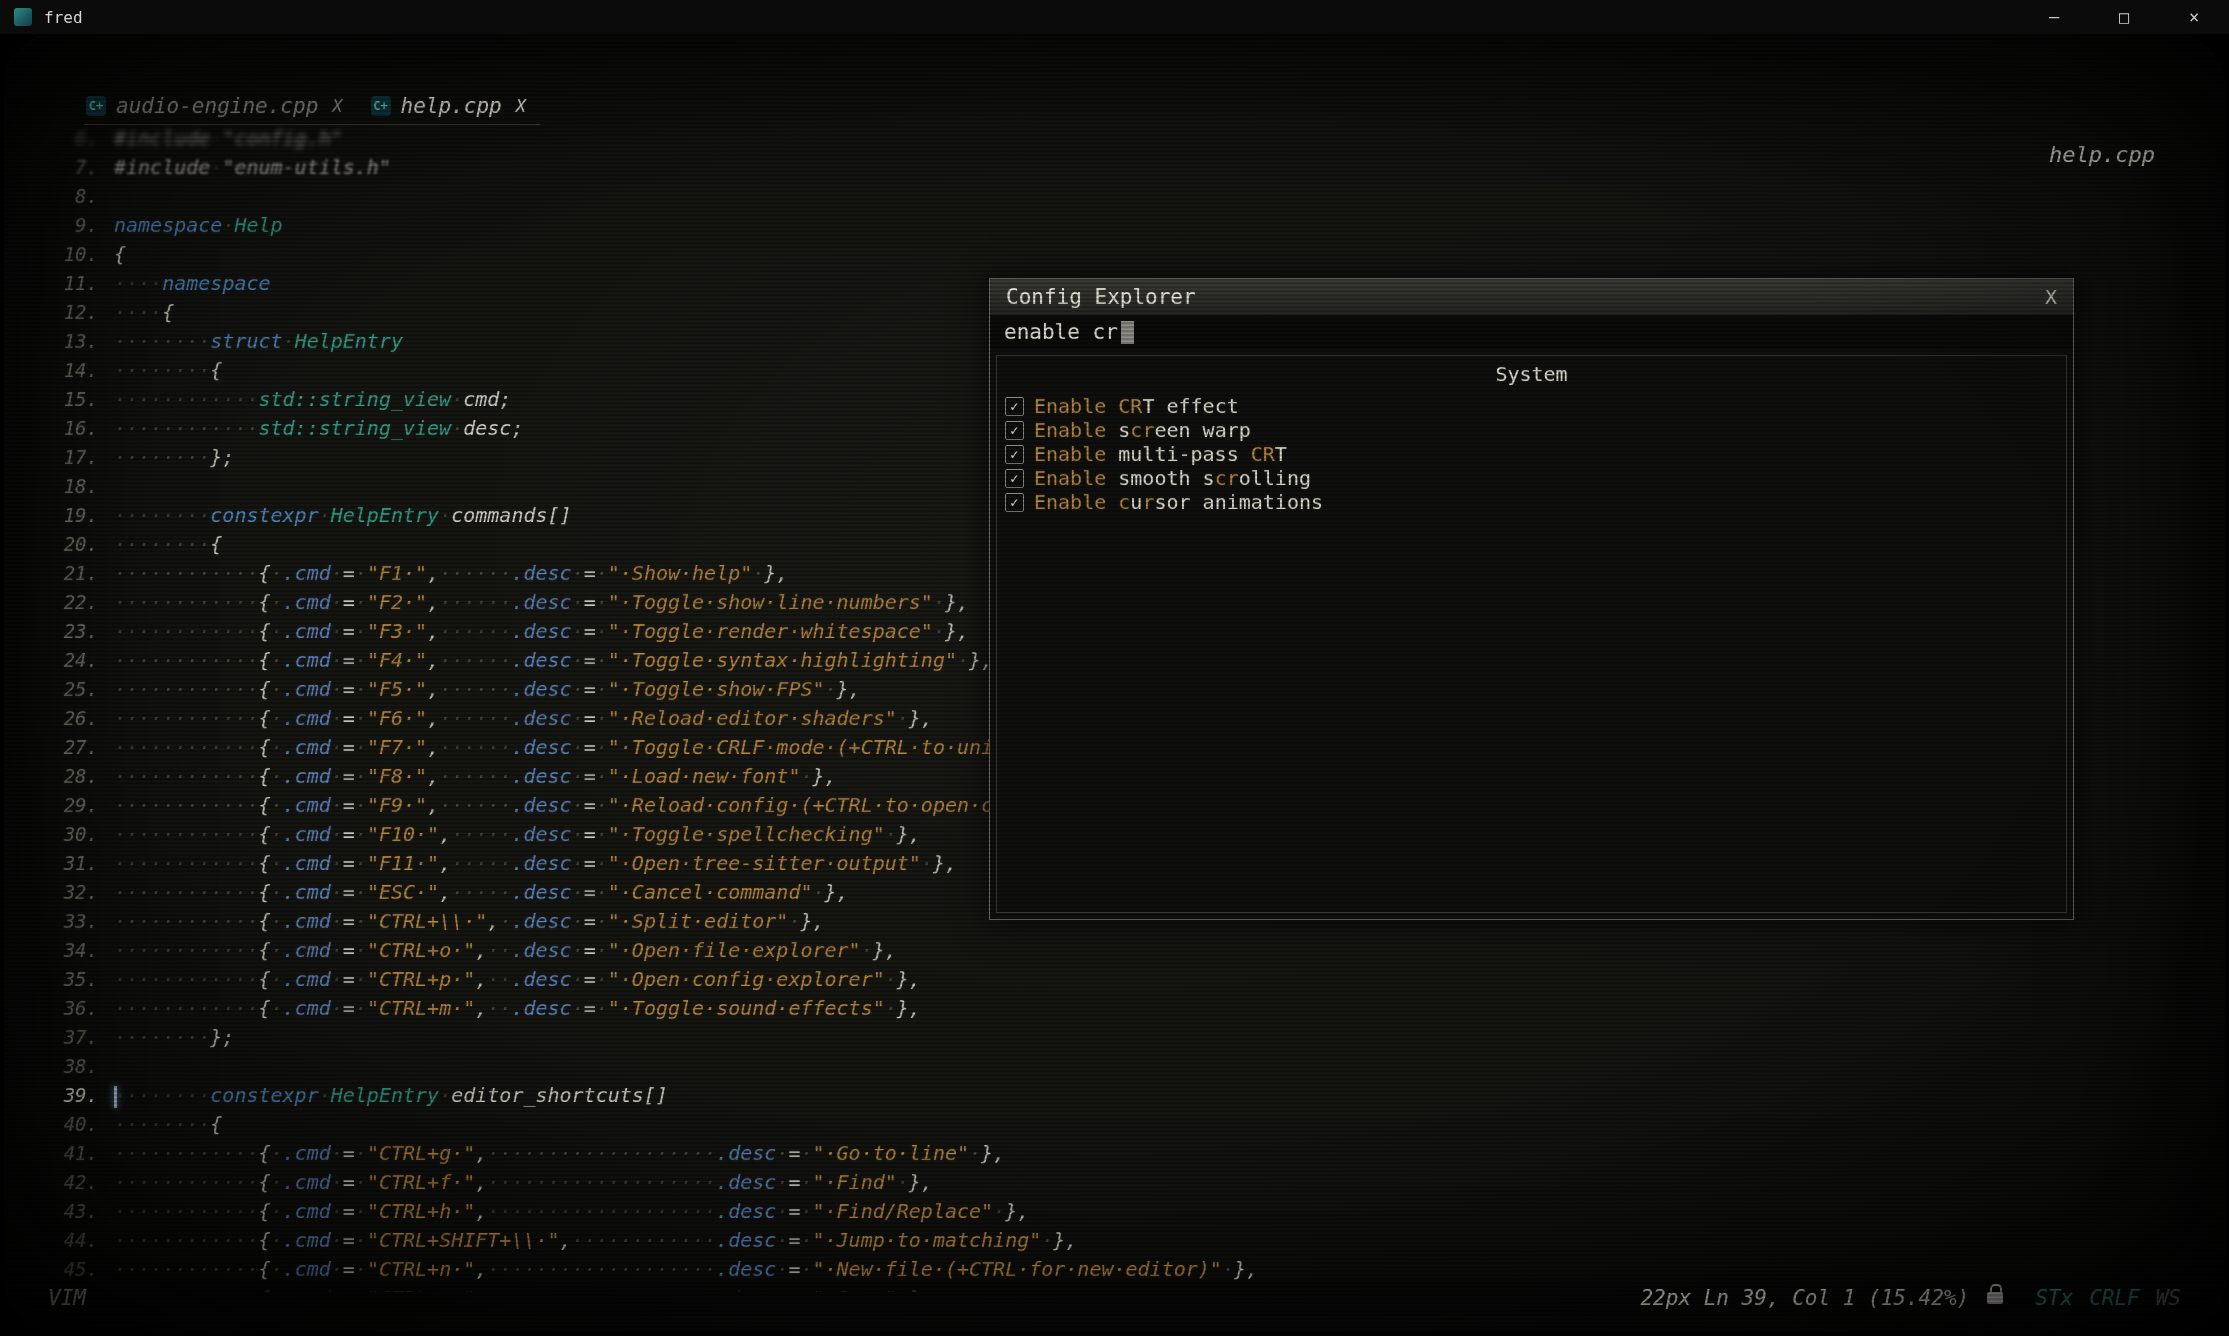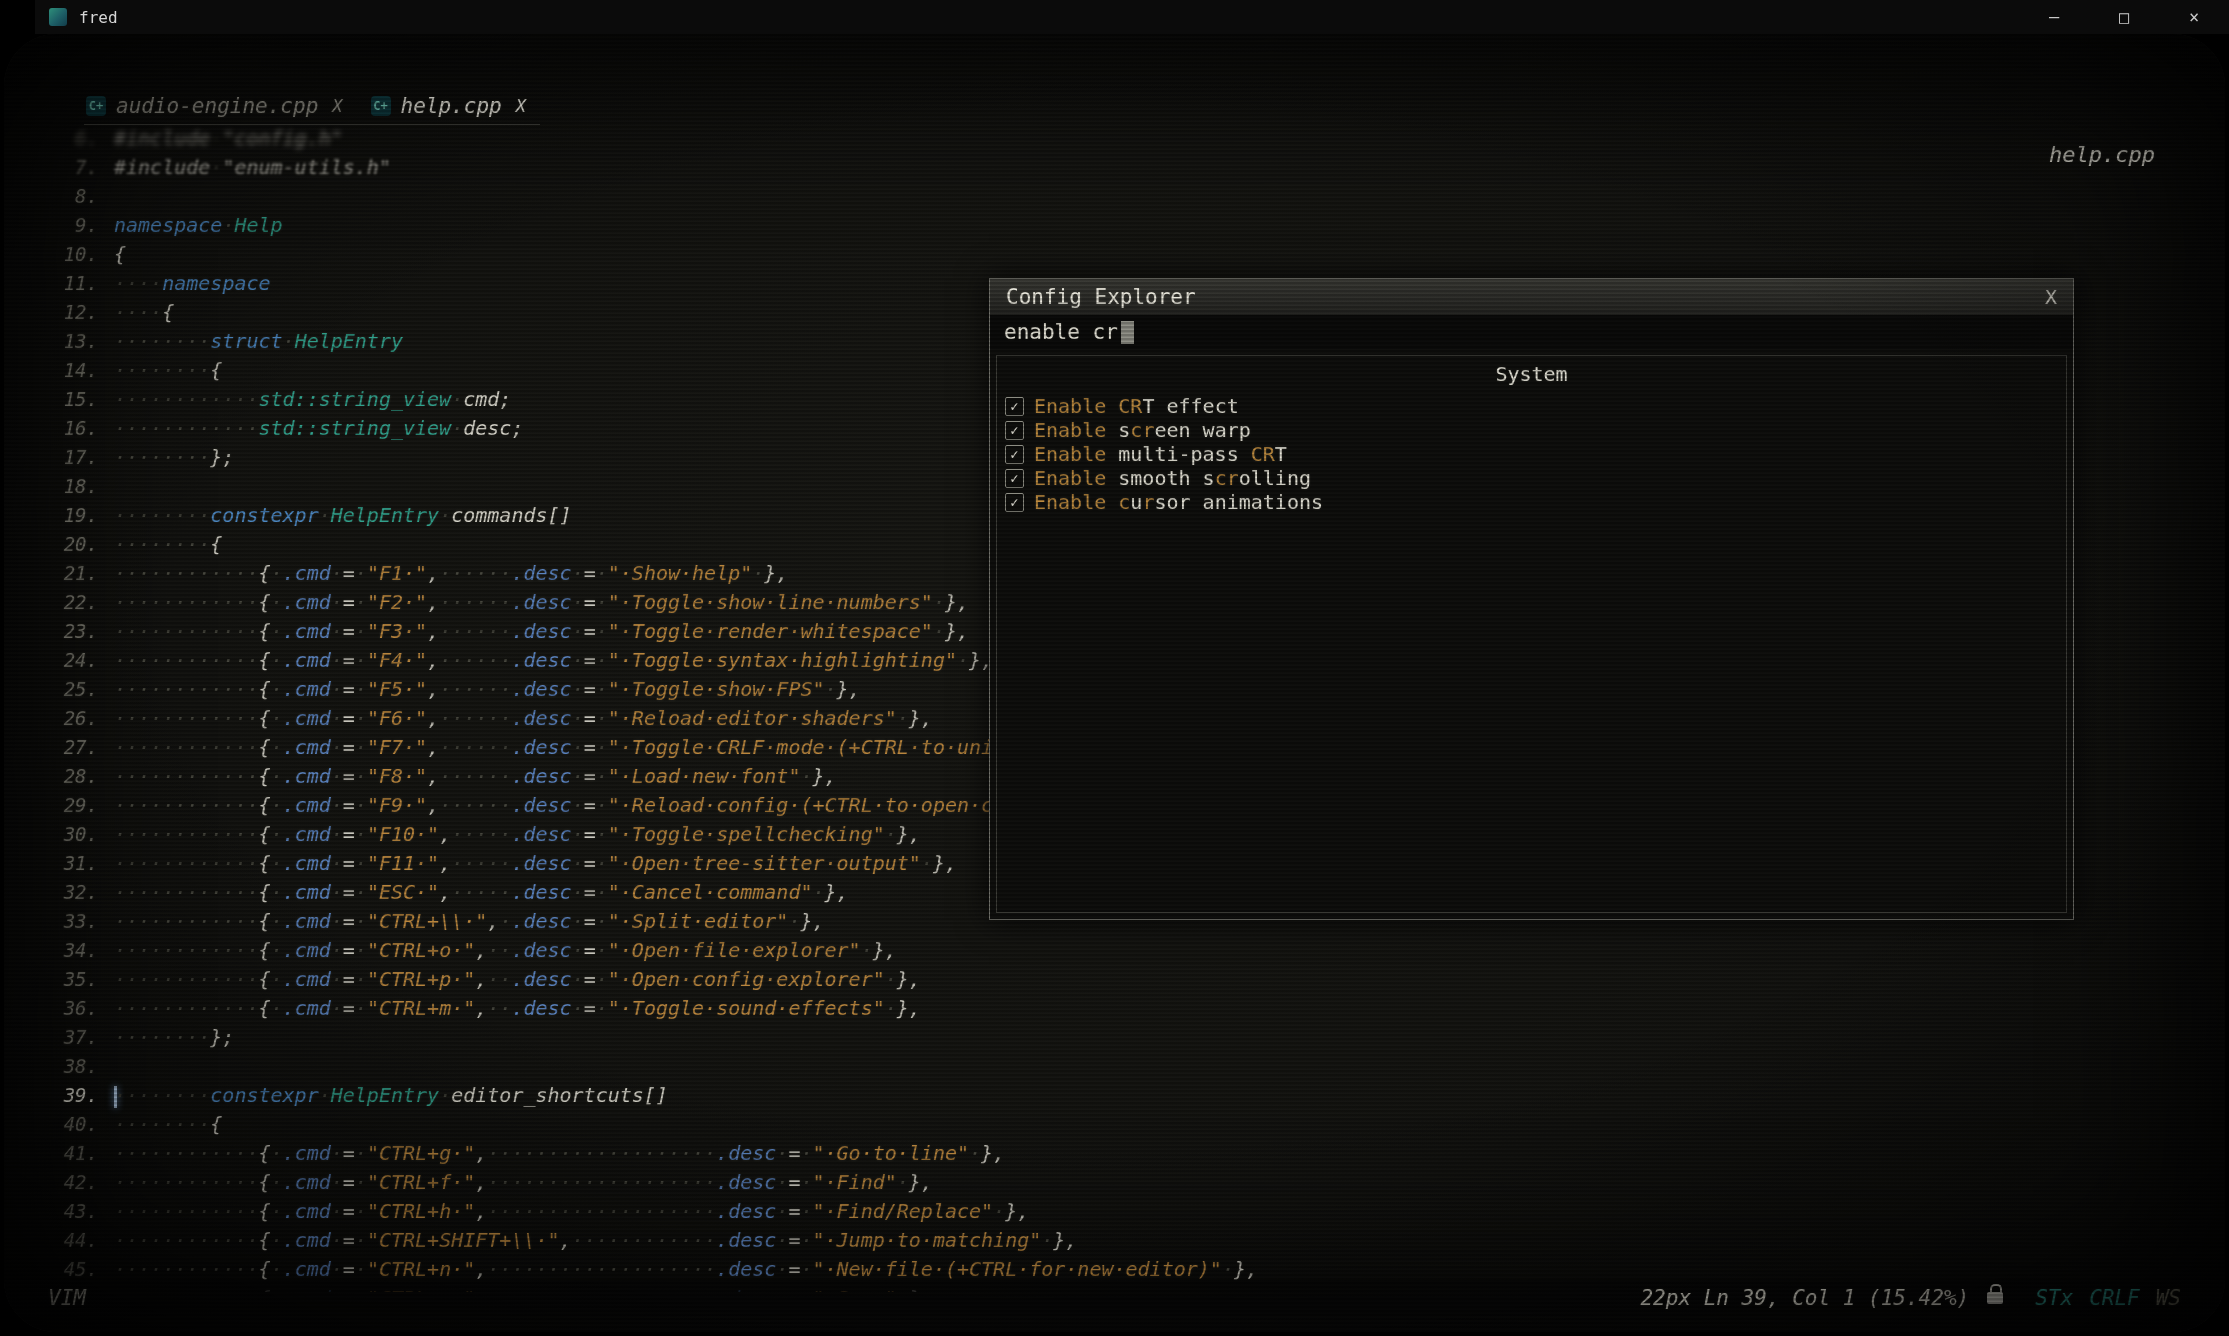--- a/index.html
+++ b/index.html
@@ -1,19 +1,19 @@
 <!DOCTYPE html>
 <html><head>
 <meta charset="utf-8">
 <style>
   html,body{margin:0;padding:0;background:#000;}
   body{width:2229px;height:1336px;overflow:hidden;font-family:"DejaVu Sans Mono",monospace;position:relative;}
 
   
-  .titlebar{position:absolute;top:0;left:0;right:0;height:34px;background:#0b0b0b;display:flex;align-items:center;color:#d6d6d6;z-index:100;margin-left:35px;}
+  .titlebar{position:absolute;top:0;left:0;right:0;height:34px;background:#0b0b0b;display:flex;align-items:center;color:#d6d6d6;z-index:100;}
   .app-icon{width:18px;height:18px;margin-left:14px;background:linear-gradient(135deg,#2e8f7a 0%,#1d5e66 55%,#123c4a 100%);border-radius:3px;}
   .win-title{margin-left:12px;font-size:16px;}
   .win-controls{margin-left:auto;display:flex;height:100%;}
   .win-btn{width:70px;display:flex;align-items:center;justify-content:center;font-size:17px;color:#c9c9c9;cursor:default;}
 
   
   .screen{position:absolute;top:34px;left:4px;right:4px;bottom:4px;
     background:radial-gradient(ellipse at 50% 40%, #181814 0%, #131310 60%, #0d0d0b 100%);
     border-radius:52px;box-shadow:inset 0 0 150px 35px rgba(0,0,0,.9);overflow:hidden;
     color:#cfcdc2;text-shadow:0 0 3px rgba(235,230,205,.14);}

